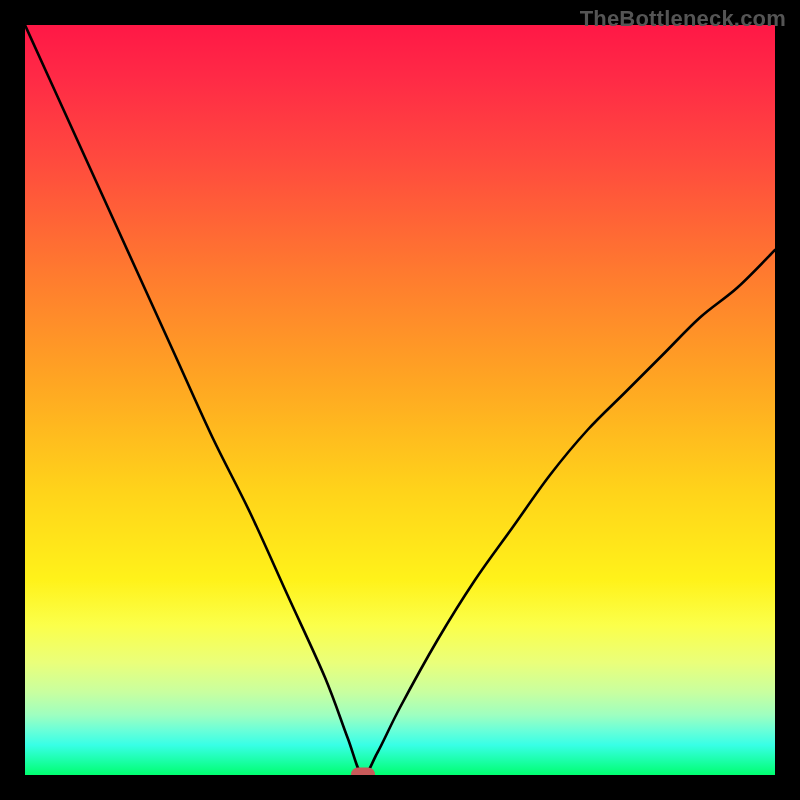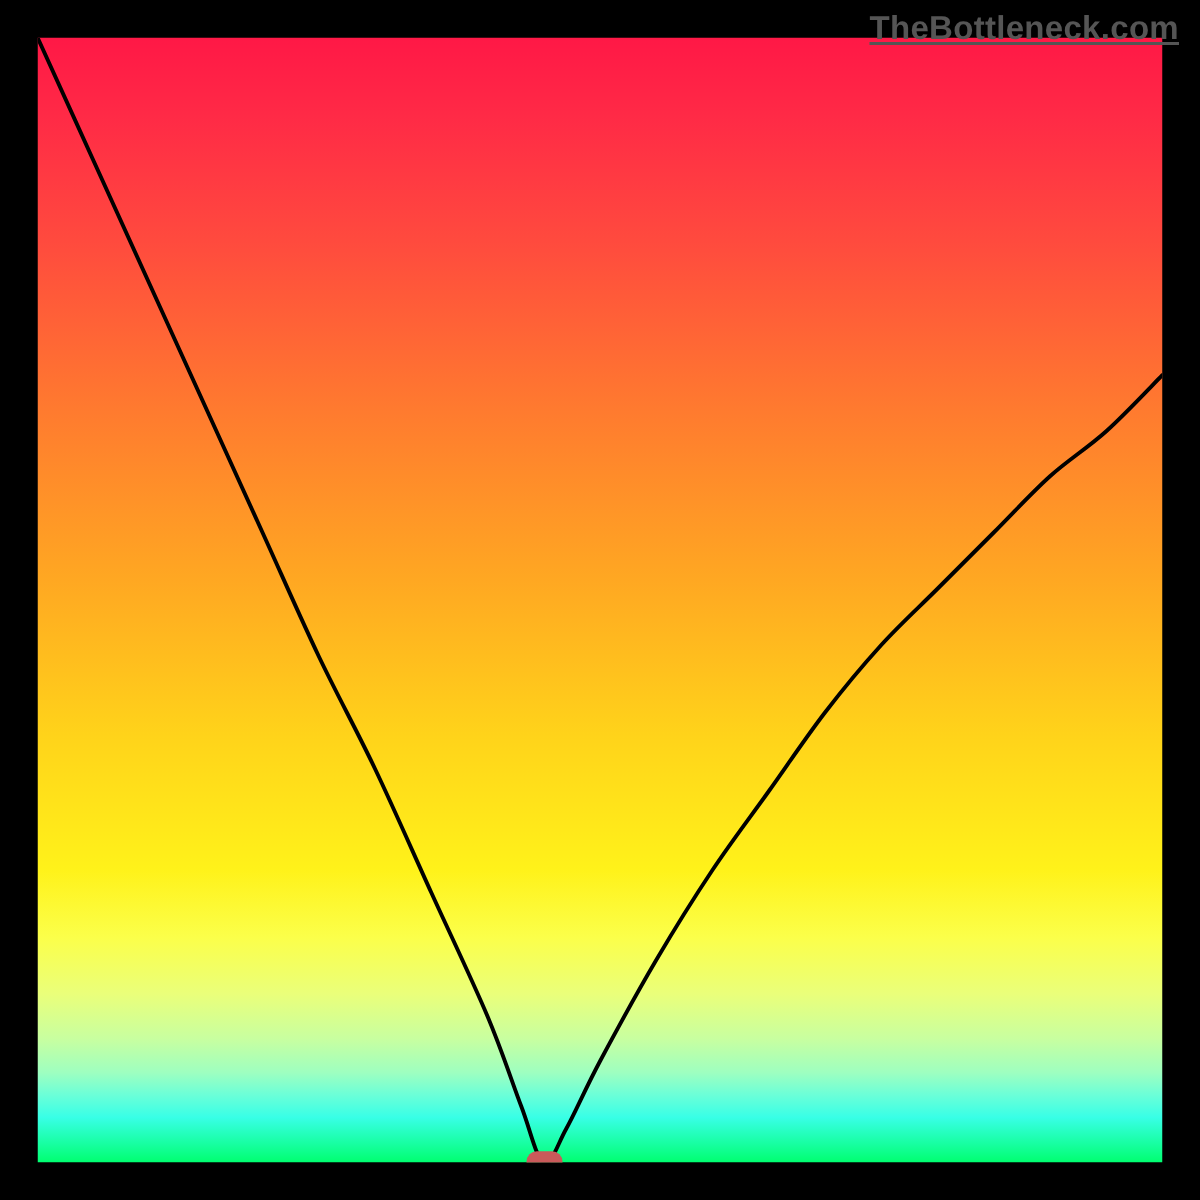--- a/index.html
+++ b/index.html
@@ -13,21 +13,20 @@
   .watermark {
     position: absolute;
     top: 6px;
     right: 14px;
     font-family: Arial, Helvetica, sans-serif;
     font-size: 22px;
     font-weight: 600;
     color: #555;
     letter-spacing: 0.2px;
     z-index: 10;
-    text-decoration: underline;
   }
   .plot {
     position: absolute;
     left: 25px;
     top: 25px;
     width: 750px;
     height: 750px;
     overflow: hidden;
   }
   .gradient {

